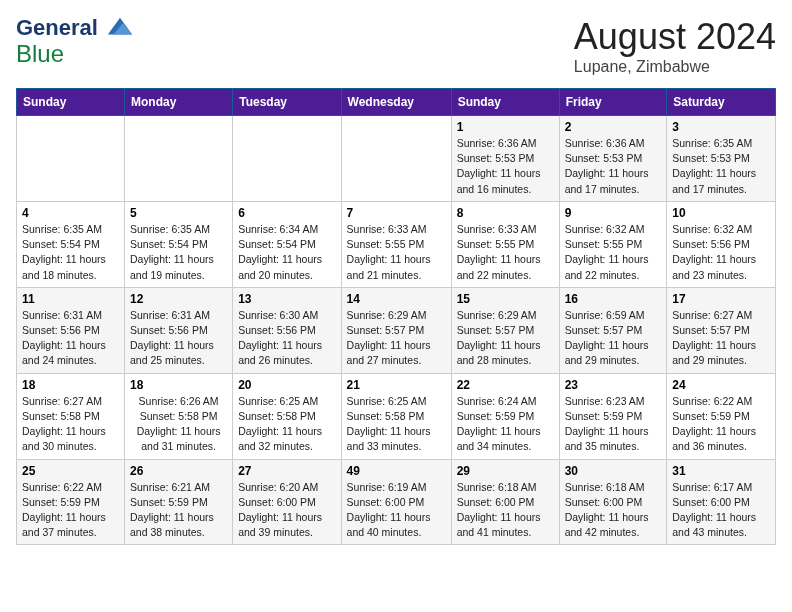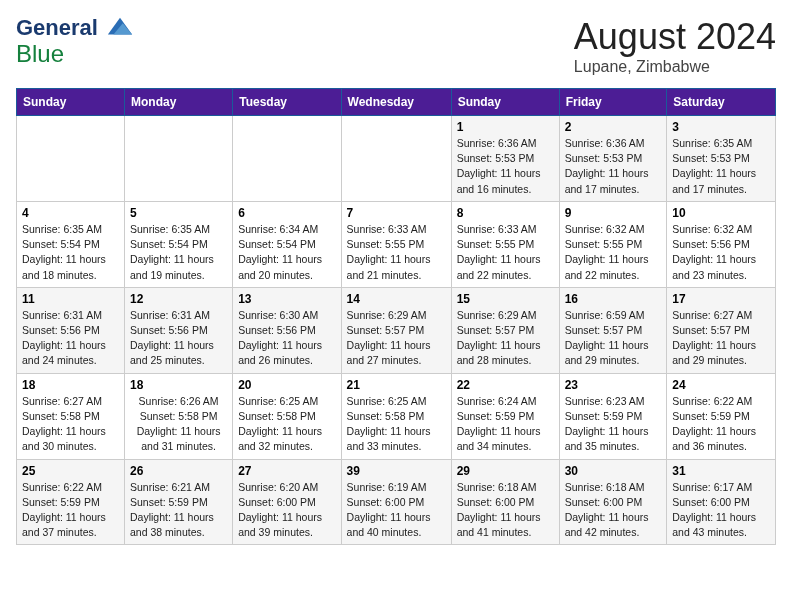--- a/index.html
+++ b/index.html
@@ -286,21 +286,21 @@
 Sunset: 5:59 PM
 Daylight: 11 hours and 38 minutes.</div>
         </td>
         <td>
           <span class="day-num">27</span>
           <div class="day-info" style="white-space: pre-line;">Sunrise: 6:20 AM
 Sunset: 6:00 PM
 Daylight: 11 hours and 39 minutes.</div>
         </td>
         <td>
-          <span class="day-num">39</span>
+          <span class="day-num">49</span>
           <div class="day-info" style="white-space: pre-line;">Sunrise: 6:19 AM
 Sunset: 6:00 PM
 Daylight: 11 hours and 40 minutes.</div>
         </td>
         <td>
           <span class="day-num">29</span>
           <div class="day-info" style="white-space: pre-line;">Sunrise: 6:18 AM
 Sunset: 6:00 PM
 Daylight: 11 hours and 41 minutes.</div>
         </td>

